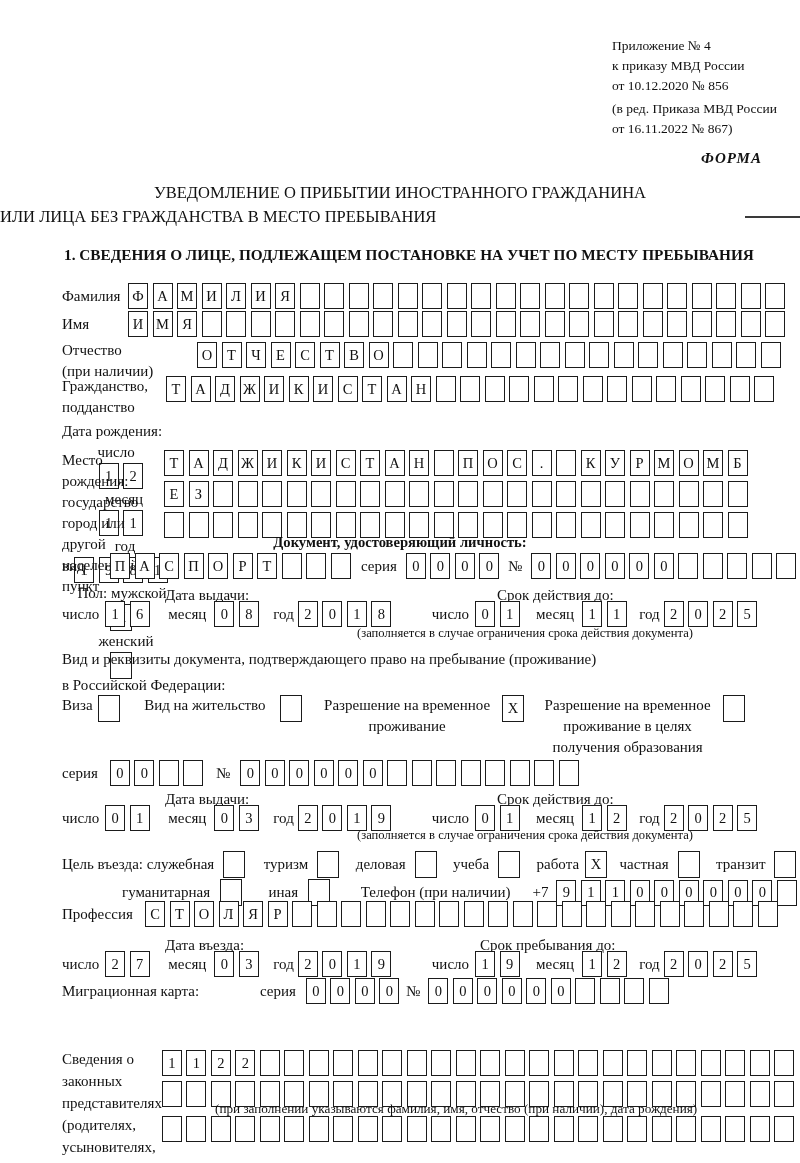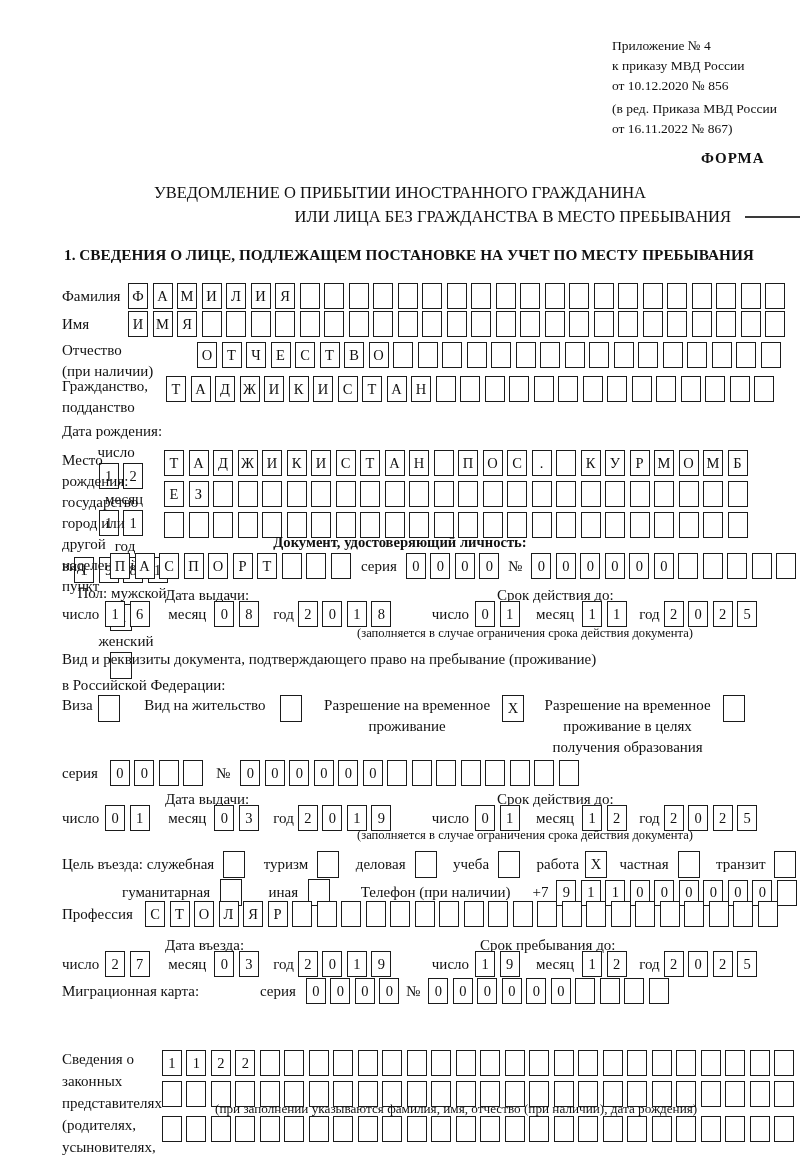--- a/index.html
+++ b/index.html
@@ -33,27 +33,27 @@
   <div class="row rs" style="top:36px;left:612px;">
     <span class="hdr ml">Приложение № 4
 к приказу МВД России
 от 10.12.2020 № 856</span>
   </div>
   <div class="row rs" style="top:99px;left:612px;">
     <span class="hdr ml">(в ред. Приказа МВД России
 от 16.11.2022 № 867)</span>
   </div>
   <div class="row" style="top:148px;left:701px;">
-    <span class="lbl b" style="letter-spacing:1px;">ФОРМА</span>
+    <span class="lbl b" style="letter-spacing:1px;font-style:italic;">ФОРМА</span>
   </div>
 
   <div class="row" style="top:181px;left:0;right:0;justify-content:center;">
     <span class="title">УВЕДОМЛЕНИЕ О ПРИБЫТИИ ИНОСТРАННОГО ГРАЖДАНИНА</span>
   </div>
-  <div class="row" style="top:205px;left:0;right:0;justify-content:flex-end;">
+  <div class="row" style="top:205px;left:0;right:0;justify-content:space-between;">
     <span class="title">ИЛИ ЛИЦА БЕЗ ГРАЖДАНСТВА В МЕСТО ПРЕБЫВАНИЯ</span>
     <span class="uline"></span>
   </div>
 
   <div class="row" style="top:246px;left:64px;">
     <span class="sect">1. СВЕДЕНИЯ О ЛИЦЕ, ПОДЛЕЖАЩЕМ ПОСТАНОВКЕ НА УЧЕТ ПО МЕСТУ ПРЕБЫВАНИЯ</span>
   </div>
 
   <div class="row" style="top:283px;left:62px;">
     <span class="lbl" style="flex:0 0 66px;">Фамилия</span>

